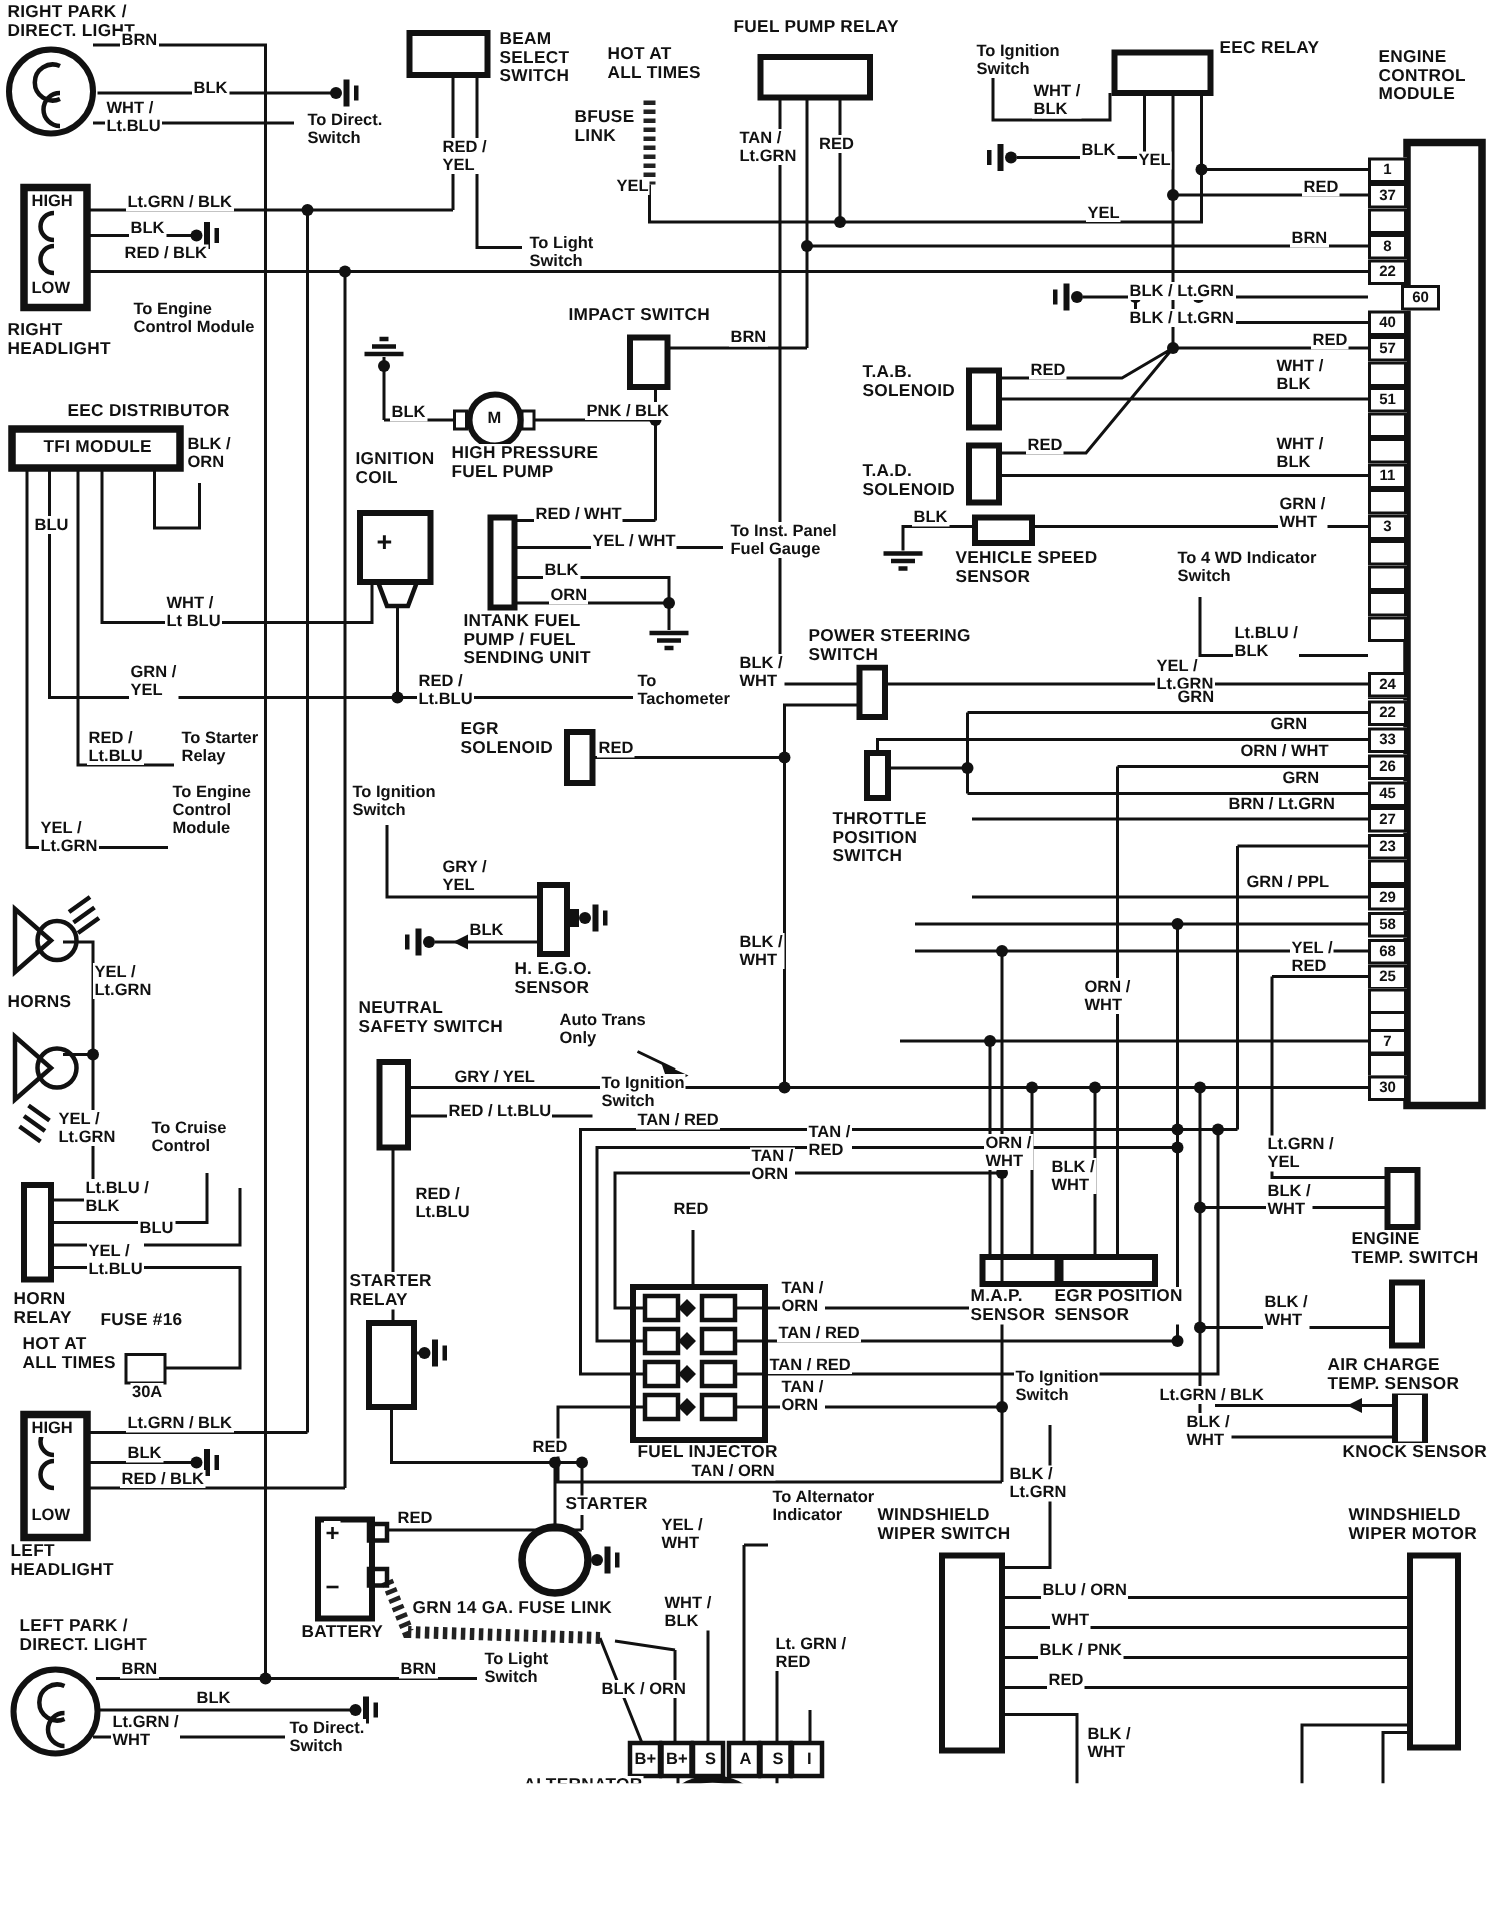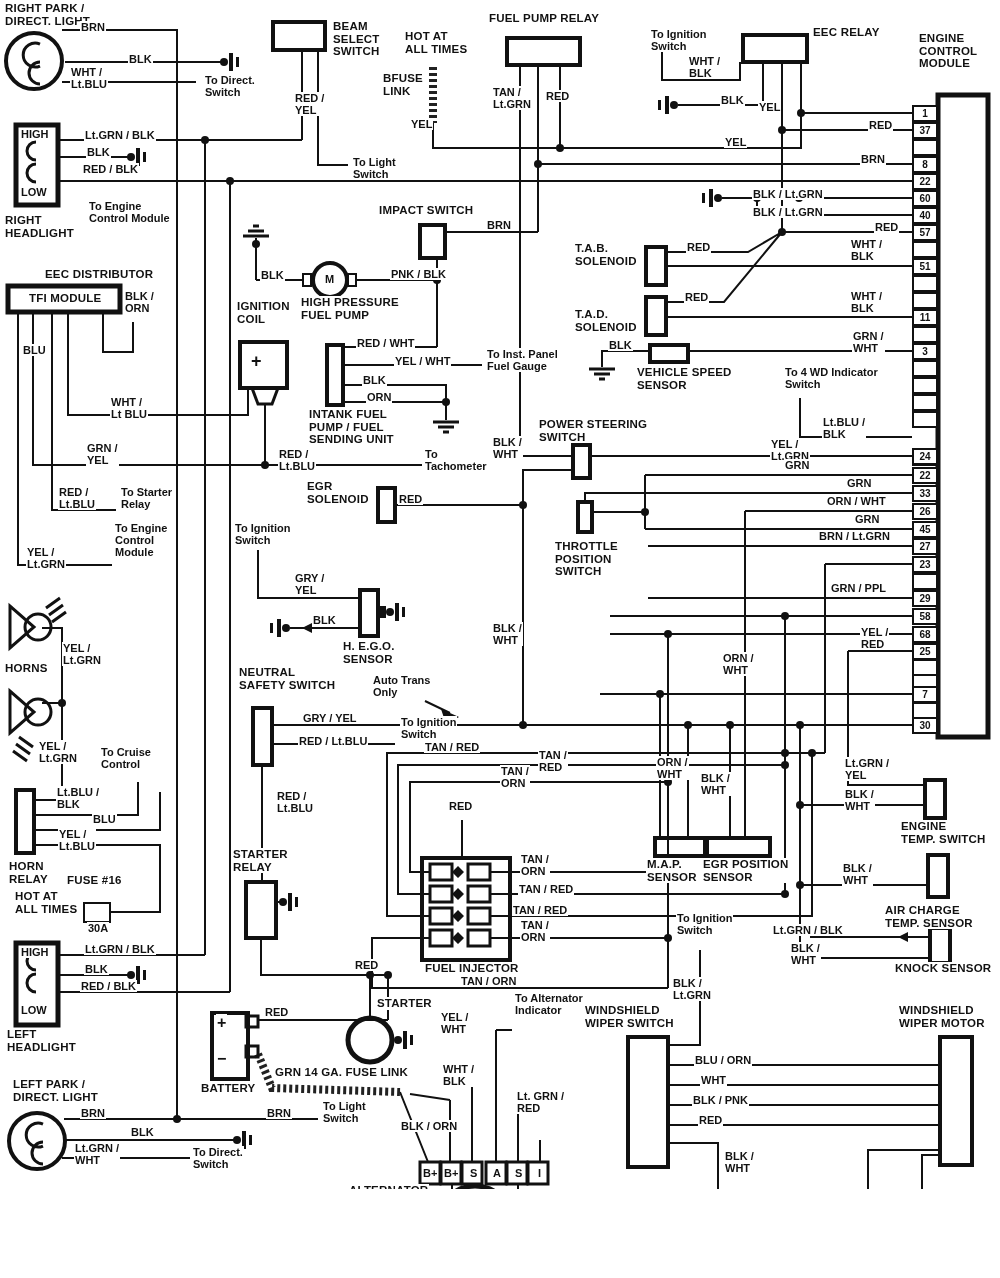--- a/index.html
+++ b/index.html
@@ -519,21 +519,21 @@
 TEMP. SENSOR</div>
       <div class="lbl" style="left: 772px; top: 924px;">Lt.GRN / BLK</div>
       <div class="lbl" style="left: 790px; top: 942px;">BLK /
 WHT</div>
       <div class="lbl big" style="left: 894px; top: 962px;">KNOCK SENSOR</div>
       <div class="pin" style="top: 105px;">1</div>
       <div class="pin" style="top: 122px;">37</div>
       <div class="pin" style="top: 139px;"></div>
       <div class="pin" style="top: 156px;">8</div>
       <div class="pin" style="top: 173px;">22</div>
-      <div class="pin" style="top: 190px;">60</div>
+      <div class="pin" style="top: 190px; margin-left: 22px;">60</div>
       <div class="pin" style="top: 207px;">40</div>
       <div class="pin" style="top: 224px;">57</div>
       <div class="pin" style="top: 241px;"></div>
       <div class="pin" style="top: 258px;">51</div>
       <div class="pin" style="top: 275px;"></div>
       <div class="pin" style="top: 292px;"></div>
       <div class="pin" style="top: 309px;">11</div>
       <div class="pin" style="top: 326px;"></div>
       <div class="pin" style="top: 343px;">3</div>
       <div class="pin" style="top: 360px;"></div>

